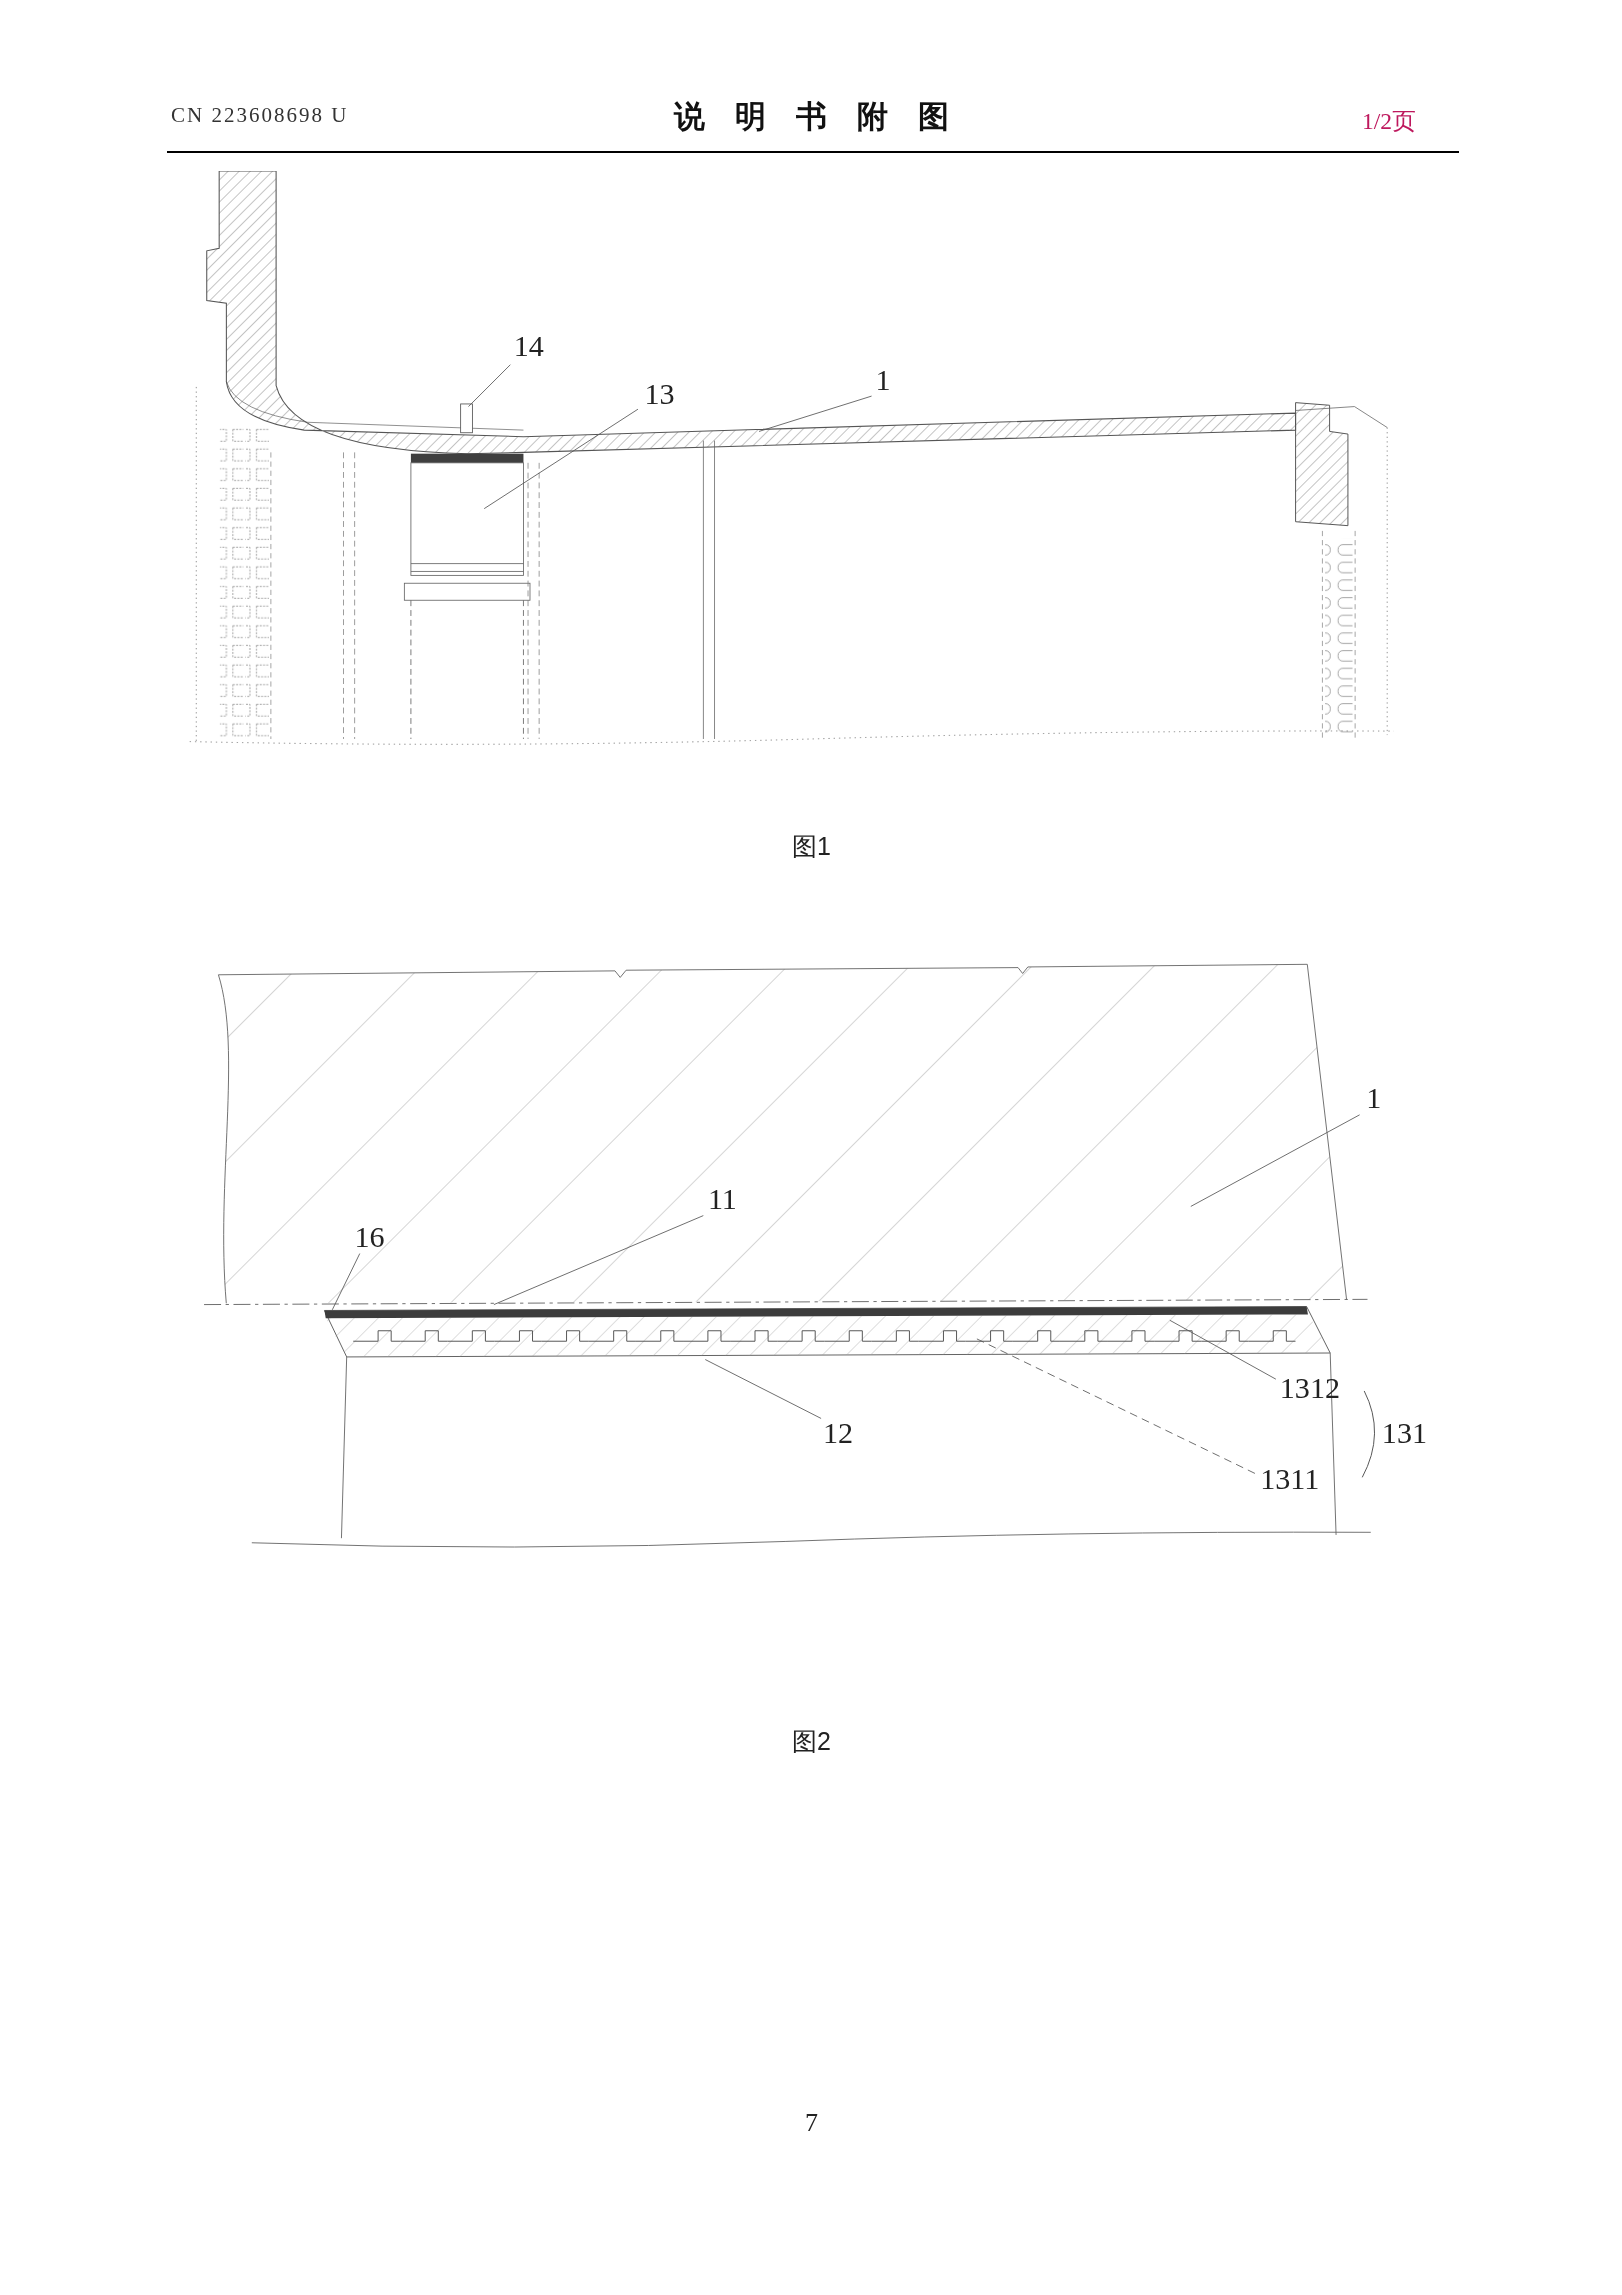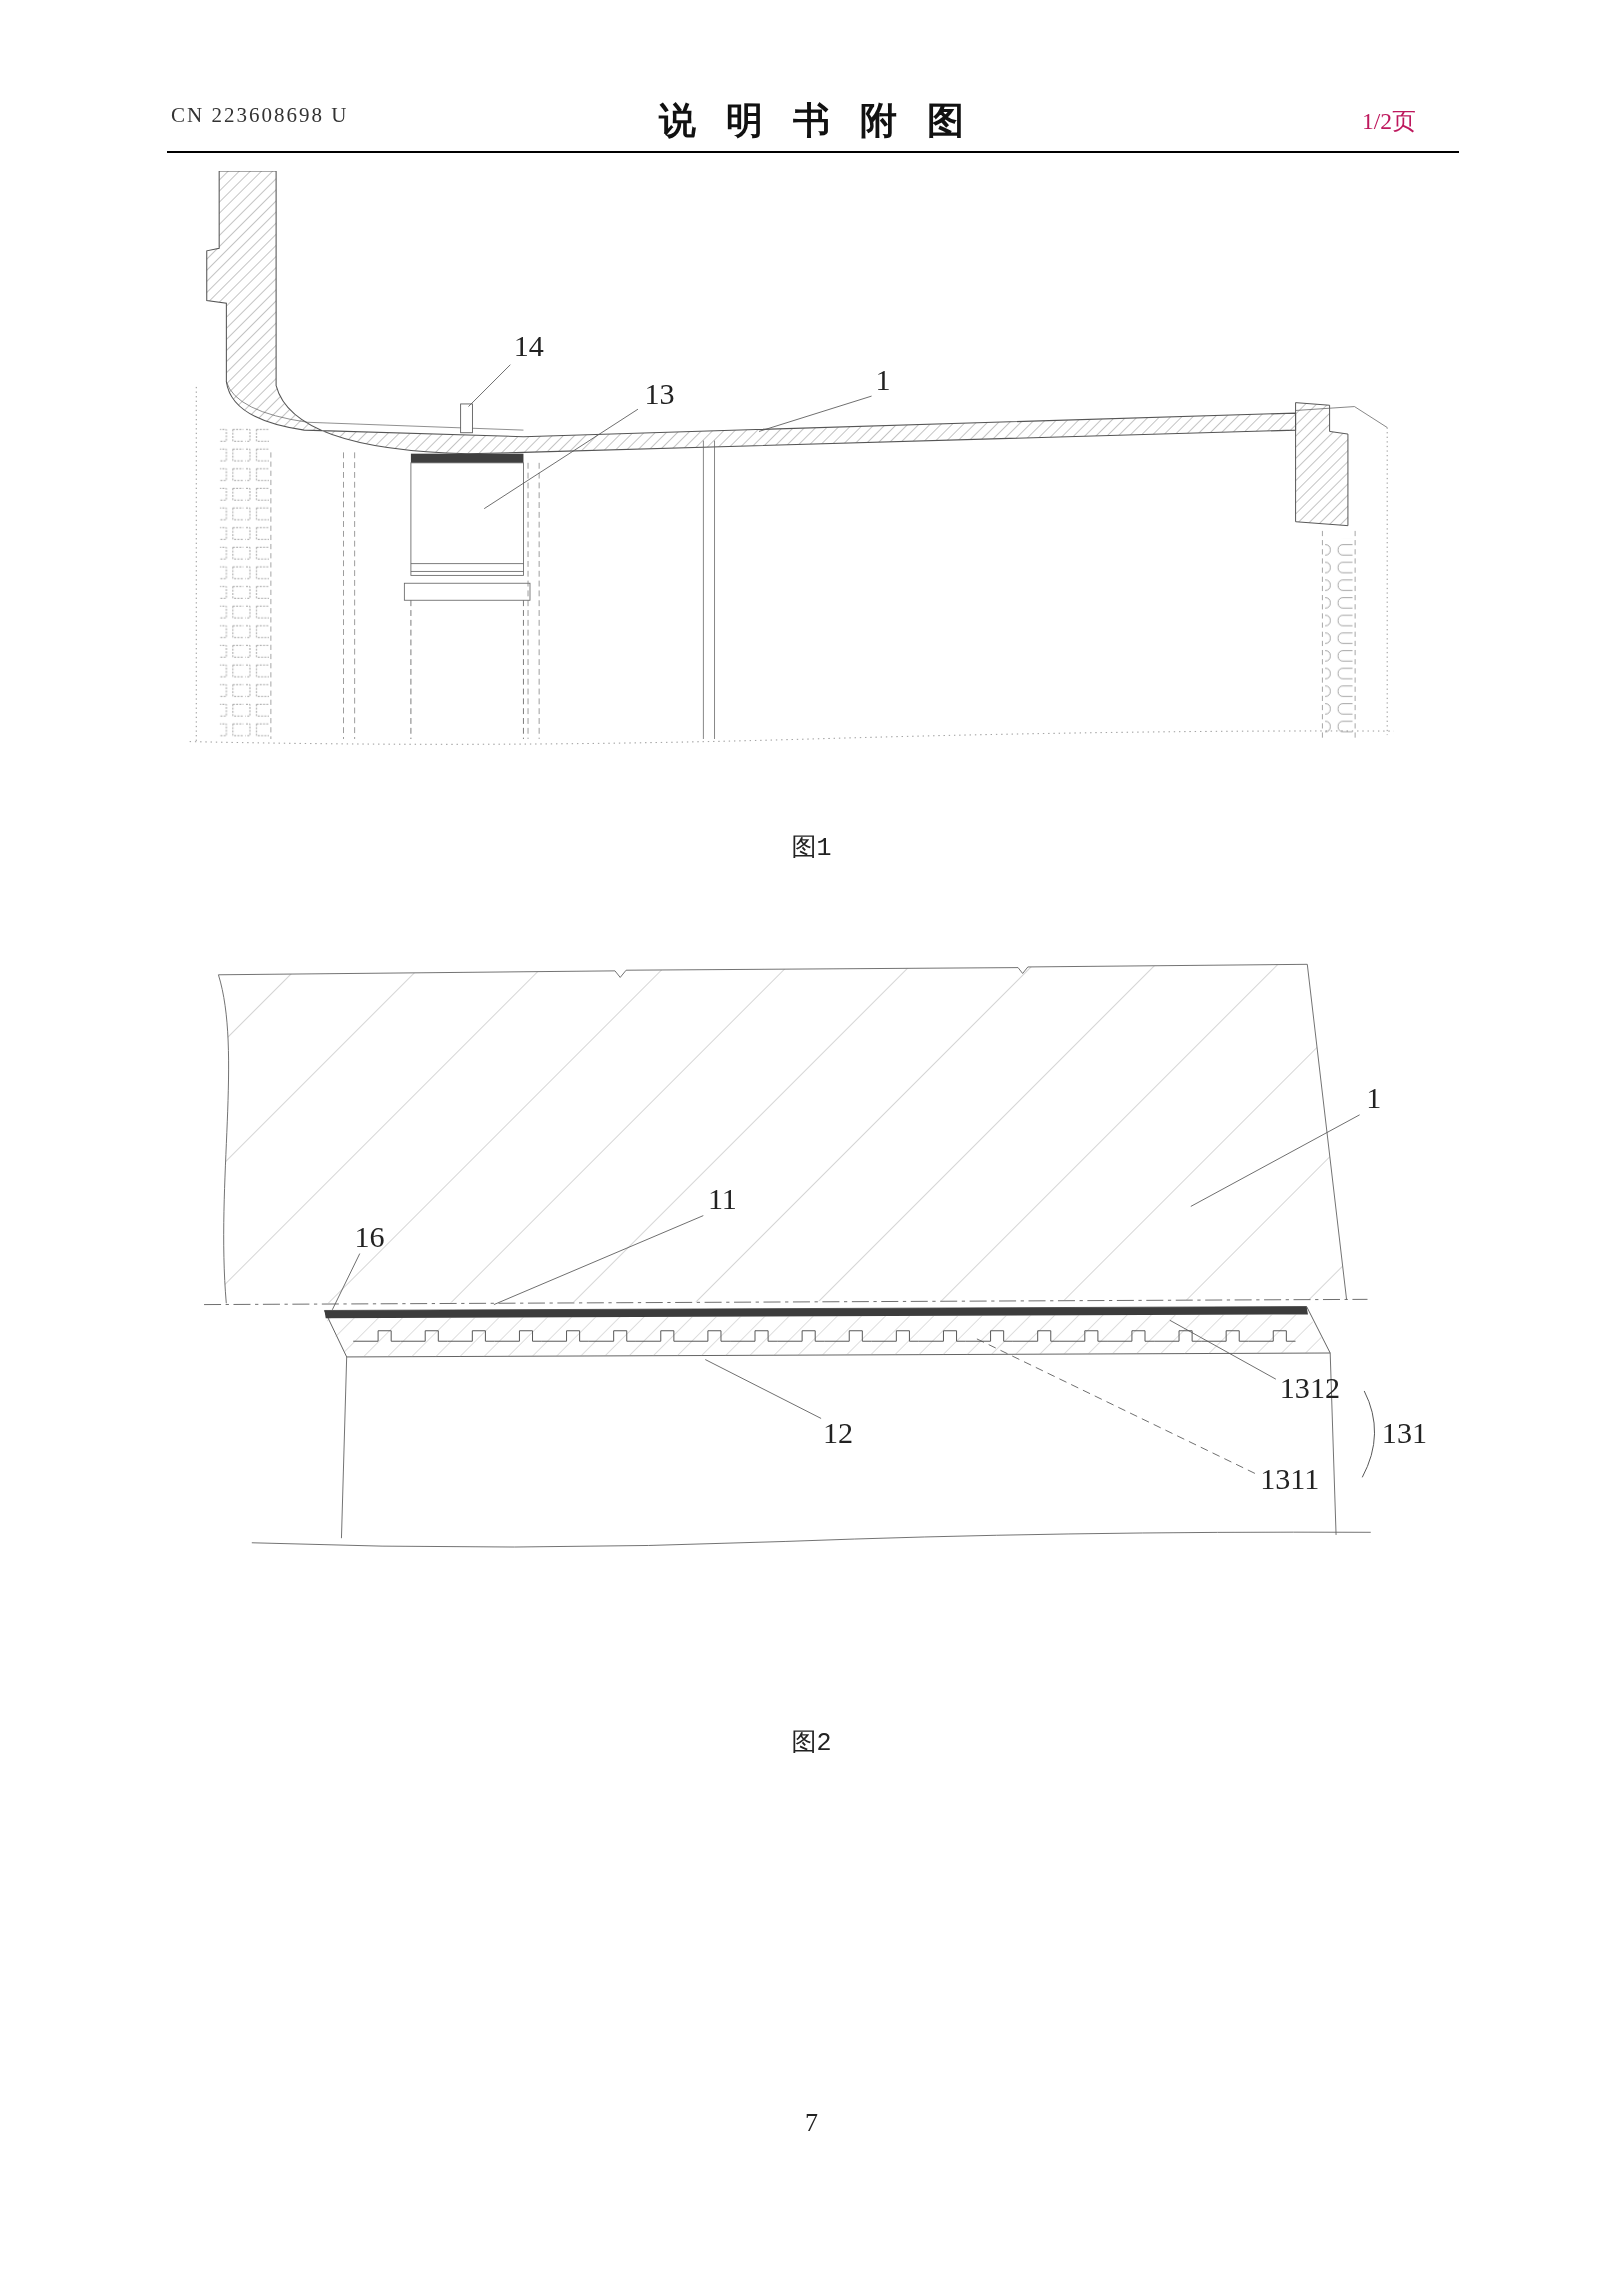--- a/index.html
+++ b/index.html
@@ -12,37 +12,37 @@
   }
   .abs { position:absolute; }
   .hdr-num {
     left:171px; top:103px;
     font-size:21px; letter-spacing:2px; color:#333;
   }
   .hdr-title {
     left:0; right:0; top:96px;
     text-align:center;
     font-family:"DejaVu Sans", sans-serif;
-    font-weight:bold; font-size:37px;
+    font-weight:bold; font-size:31px;
     letter-spacing:30px; text-indent:30px;
     color:#111;
   }
   .hdr-page {
     left:1362px; top:105px;
     font-size:23.6px; color:#be185d;
   }
   .hdr-rule {
     left:167px; top:151px; width:1292px; height:2px;
     background:#000;
   }
   .fig { position:absolute; }
   .fig-caption {
     left:0; right:0;
     text-align:center;
-    font-family:Liberation Mono, monospace;
+    font-family:Liberation Sans, sans-serif;
     font-size:25px; color:#222;
   }
   .cap1 { top:830px; }
   .cap2 { top:1725px; }
   .page-num {
     left:0; right:0; top:2108px;
     text-align:center;
     font-size:26px; color:#222;
   }
 </style>

